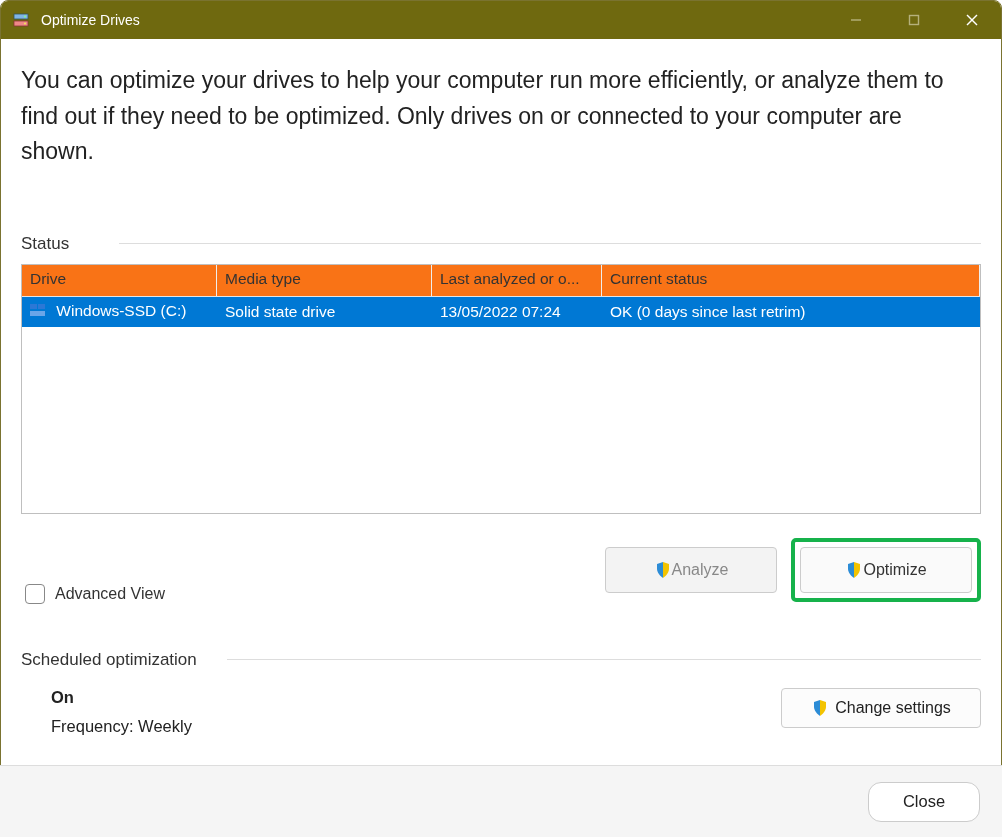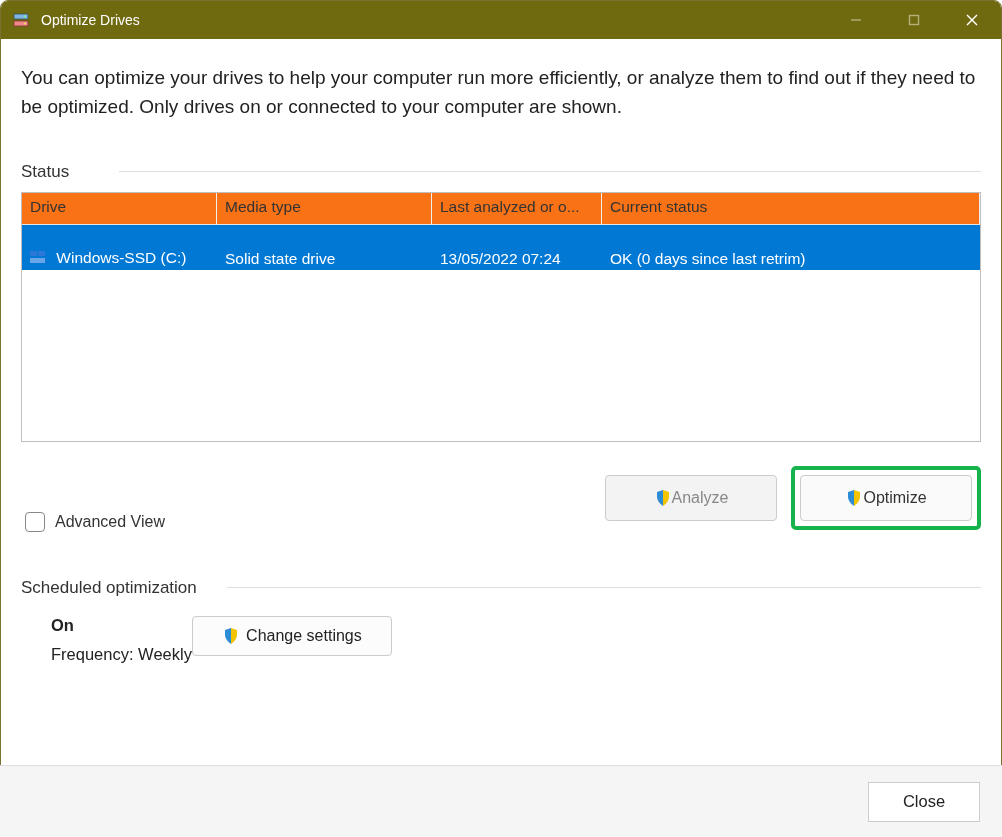--- a/index.html
+++ b/index.html
@@ -7,47 +7,47 @@
     .titlebar {
       height: 38px; background: #6f690f; display: flex; align-items: center;
       color: #fff; padding-left: 10px; position: relative;
     }
     .titlebar-icon { width: 20px; height: 20px; margin-right: 10px; display:flex; align-items:center; justify-content:center; }
     .titlebar-title { font-size: 14px; }
     .caption-controls { position: absolute; right: 0; top: 0; height: 100%; display: flex; }
     .caption-btn { width: 58px; display: flex; align-items: center; justify-content: center; color: #e5e2c5; }
     .caption-btn.min svg, .caption-btn.max svg { opacity: 0.6; }
     .content { padding: 24px 20px 20px 20px; }
-    .intro { font-size: 19px; line-height: 1.55; color: #222; margin-bottom: 40px; }
+    .intro { font-size: 23px; line-height: 1.55; color: #222; margin-bottom: 64px; }
     .section-label-row { display: flex; align-items: center; font-size: 17px; color: #333; margin-bottom: 10px; }
     .section-label-row .sep-line { flex: 1; height: 1px; background: #ddd; margin-left: 50px; }
     .listbox { border: 1px solid #bfbfbf; height: 250px; margin-bottom: 22px; }
     .list-header { display: flex; height: 32px; border-bottom: 1px solid #e5e5e5; font-size: 15.5px; color: #333; background: #f97316; }
     .list-header .col { padding: 5px 8px; border-right: 1px solid #eee; white-space: nowrap; overflow: hidden; text-overflow: ellipsis; }
     .col-drive { width: 195px; }
     .col-media { width: 215px; }
     .col-last  { width: 170px; }
     .col-stat  { flex: 1; }
-    .list-row { display: flex; height: 45px; font-size: 15.5px; align-items: flex-end; background: #0078d4; color: #fff; }
+    .list-row { display: flex; height: 30px; font-size: 15.5px; align-items: center; background: #0078d4; color: #fff; }
     .list-row .cell { padding: 2px 8px; white-space: nowrap; overflow: hidden; }
     .drive-icon { display: inline-block; vertical-align: middle; margin-right: 4px; }
     .toolbar-row { display: flex; align-items: center; justify-content: space-between; margin-bottom: 46px; }
     .adv-wrap { display: flex; align-items: center; font-size: 16px; color: #333; margin-top: 48px; }
     .checkbox { width: 20px; height: 20px; border: 1px solid #888; border-radius: 4px; margin-right: 10px; margin-left:4px; background: #fff; }
     .btn-group { display: flex; gap: 14px; align-items: center; }
     .btn { height: 46px; min-width: 172px; border: 1px solid #ccc; background: #fafafa; border-radius: 4px; font-size: 16px; color: #333; display: flex; align-items: center; justify-content: center; }
     .btn.disabled { color: #888; background: #f3f3f3; }
     .highlight-frame { border: 4px solid #16b24b; border-radius: 5px; padding: 5px; display: inline-flex; }
     .shield-icon { display: inline-flex; }
-    .sched-body { padding-left: 30px; display: flex; align-items: flex-start; }
+    .sched-body { padding-left: 30px; display: flex; justify-content: space-between; align-items: flex-start; }
     .sched-left { display: flex; flex-direction: column; gap: 10px; font-size: 16.5px; color: #222; }
     .sched-left .on { font-weight: 600; }
     .change-btn { height: 40px; min-width: 200px; border: 1px solid #ccc; background: #fcfcfc; border-radius: 4px; font-size: 16px; color: #222; display: flex; align-items: center; justify-content: center; gap: 6px; }
     .footer { position: absolute; bottom: 0; left: 0; right: 0; height: 72px; border-top: 1px solid #ddd; background: #f5f5f5; display: flex; align-items: center; justify-content: flex-end; padding-right: 22px; }
-    .close-btn { width: 112px; height: 40px; border: 1px solid #ccc; background: #fff; border-radius: 0; font-size: 16.5px; color: #222; display:flex; align-items:center; justify-content:center; }
+    .close-btn { width: 112px; height: 40px; border: 1px solid #ccc; background: #fff; border-radius: 13px; font-size: 16.5px; color: #222; display:flex; align-items:center; justify-content:center; }
     .section-sched { margin-bottom: 18px; }
     .section-sched .section-label-row .sep-line { margin-left: 30px; }
   </style>
 </head>
 <body>
 
 <div class="titlebar">
   <span class="titlebar-icon">
     <svg width="18" height="18" viewBox="0 0 18 18">
       <rect x="2" y="3" width="14" height="5" fill="#7fb5e6" stroke="#355" stroke-width="0.8"></rect>

